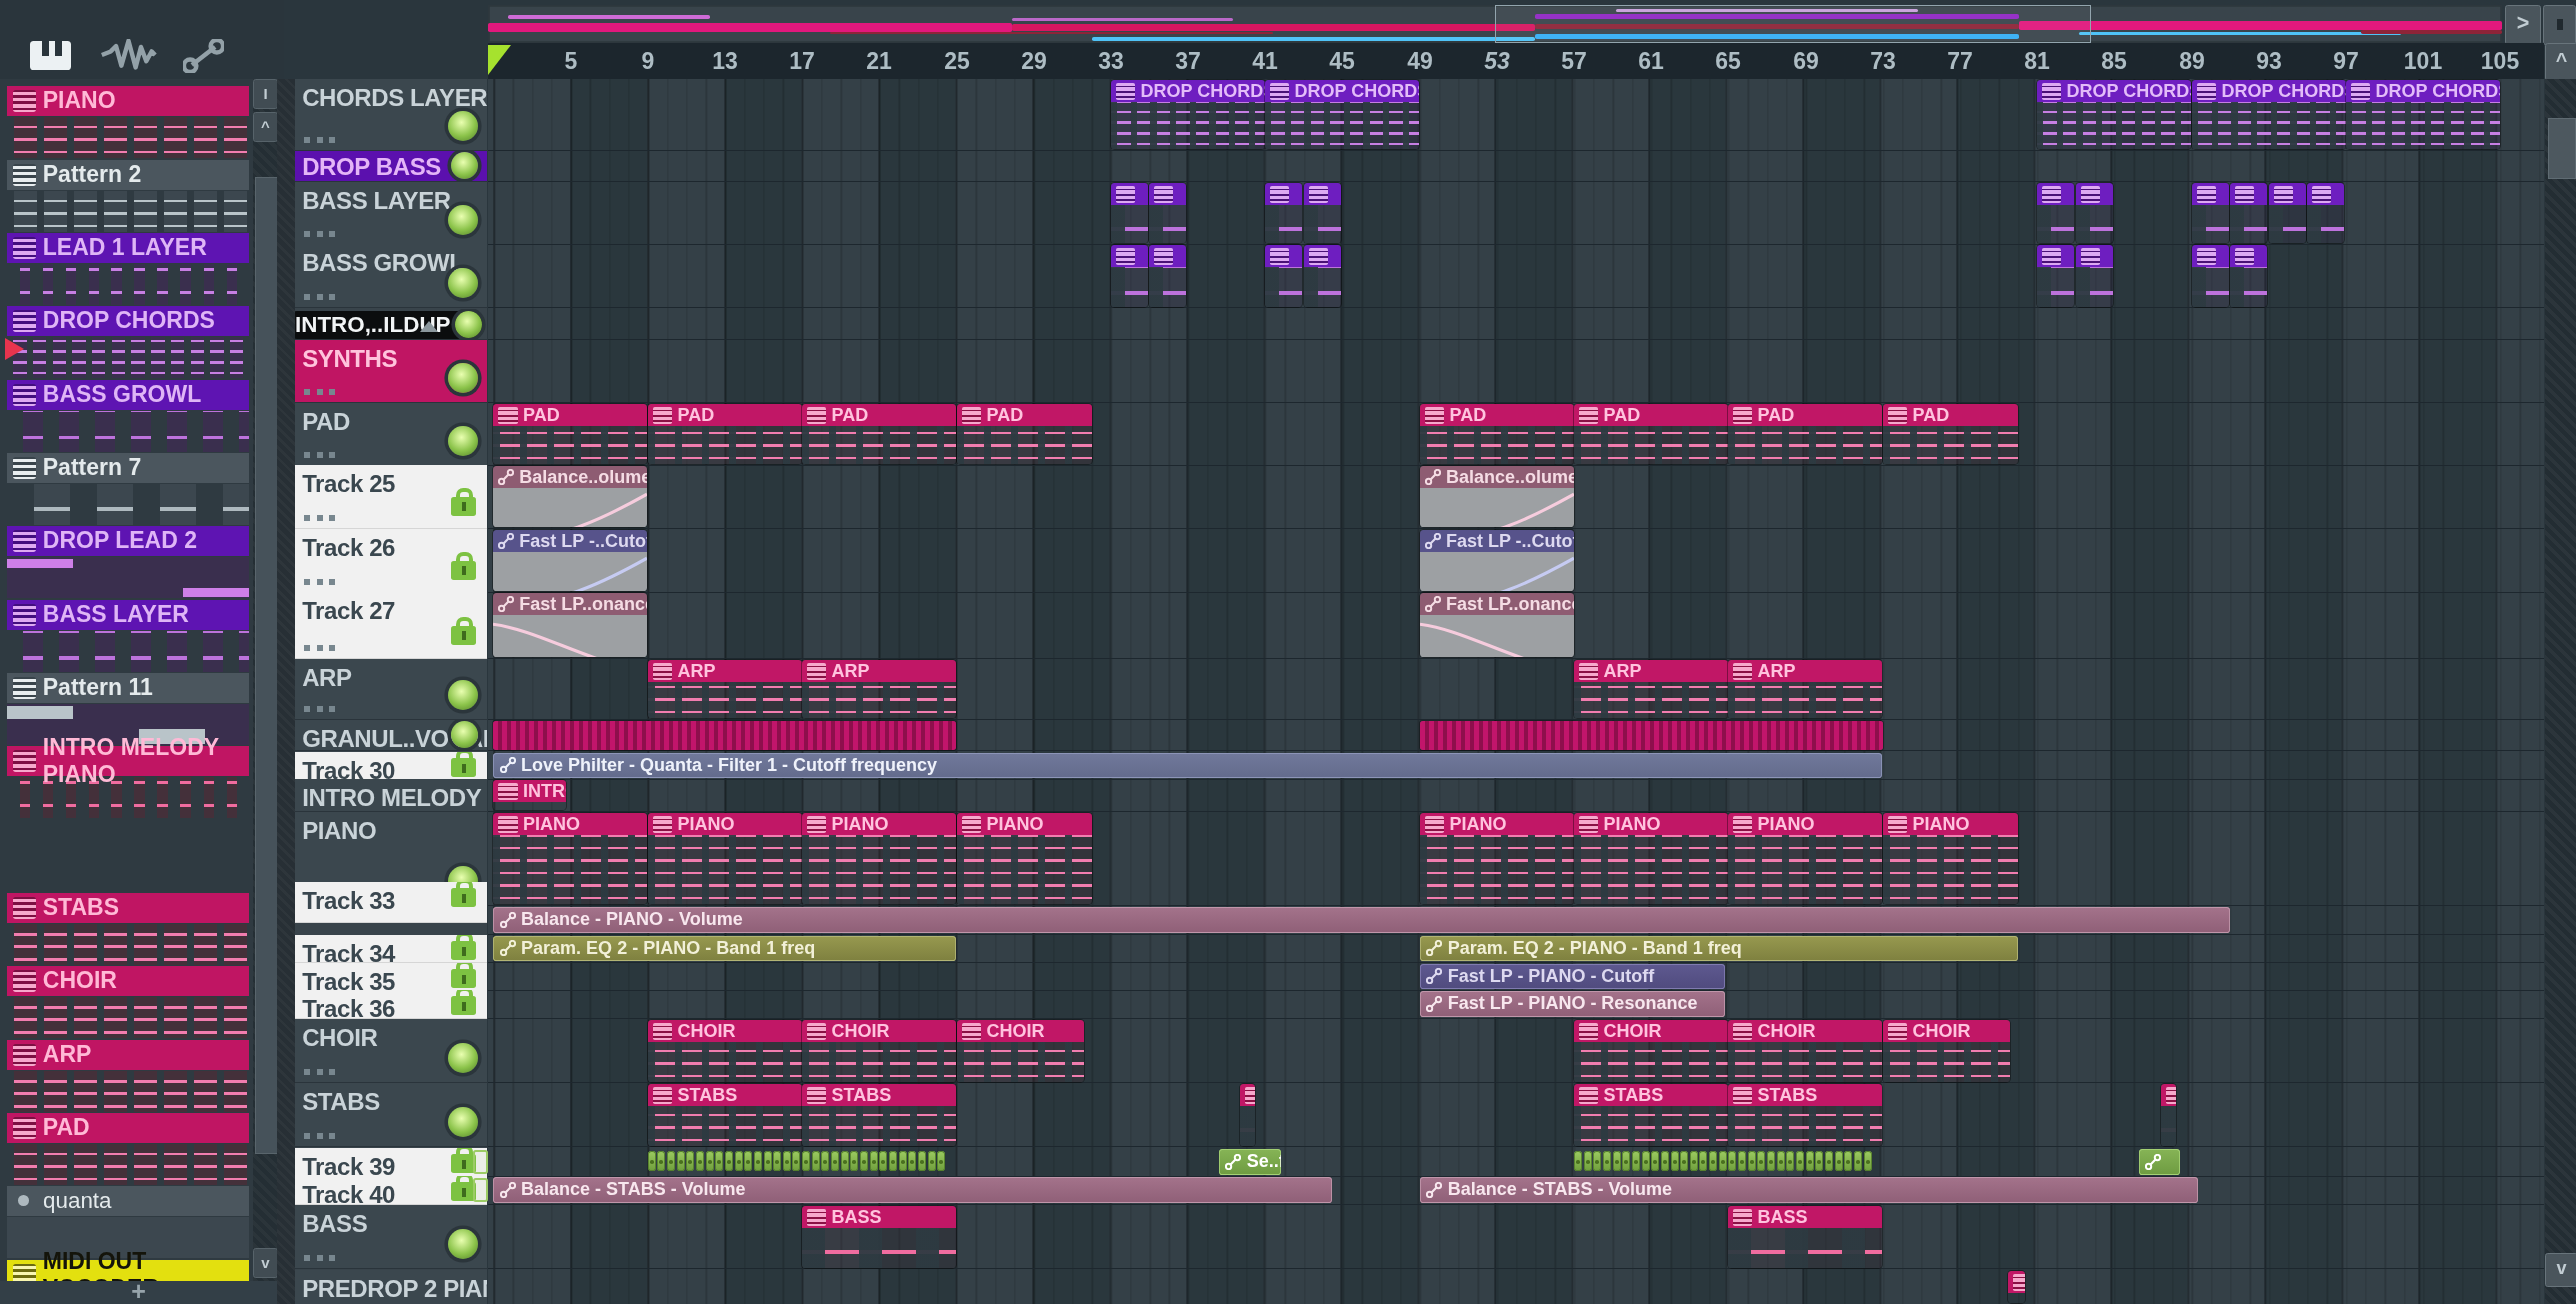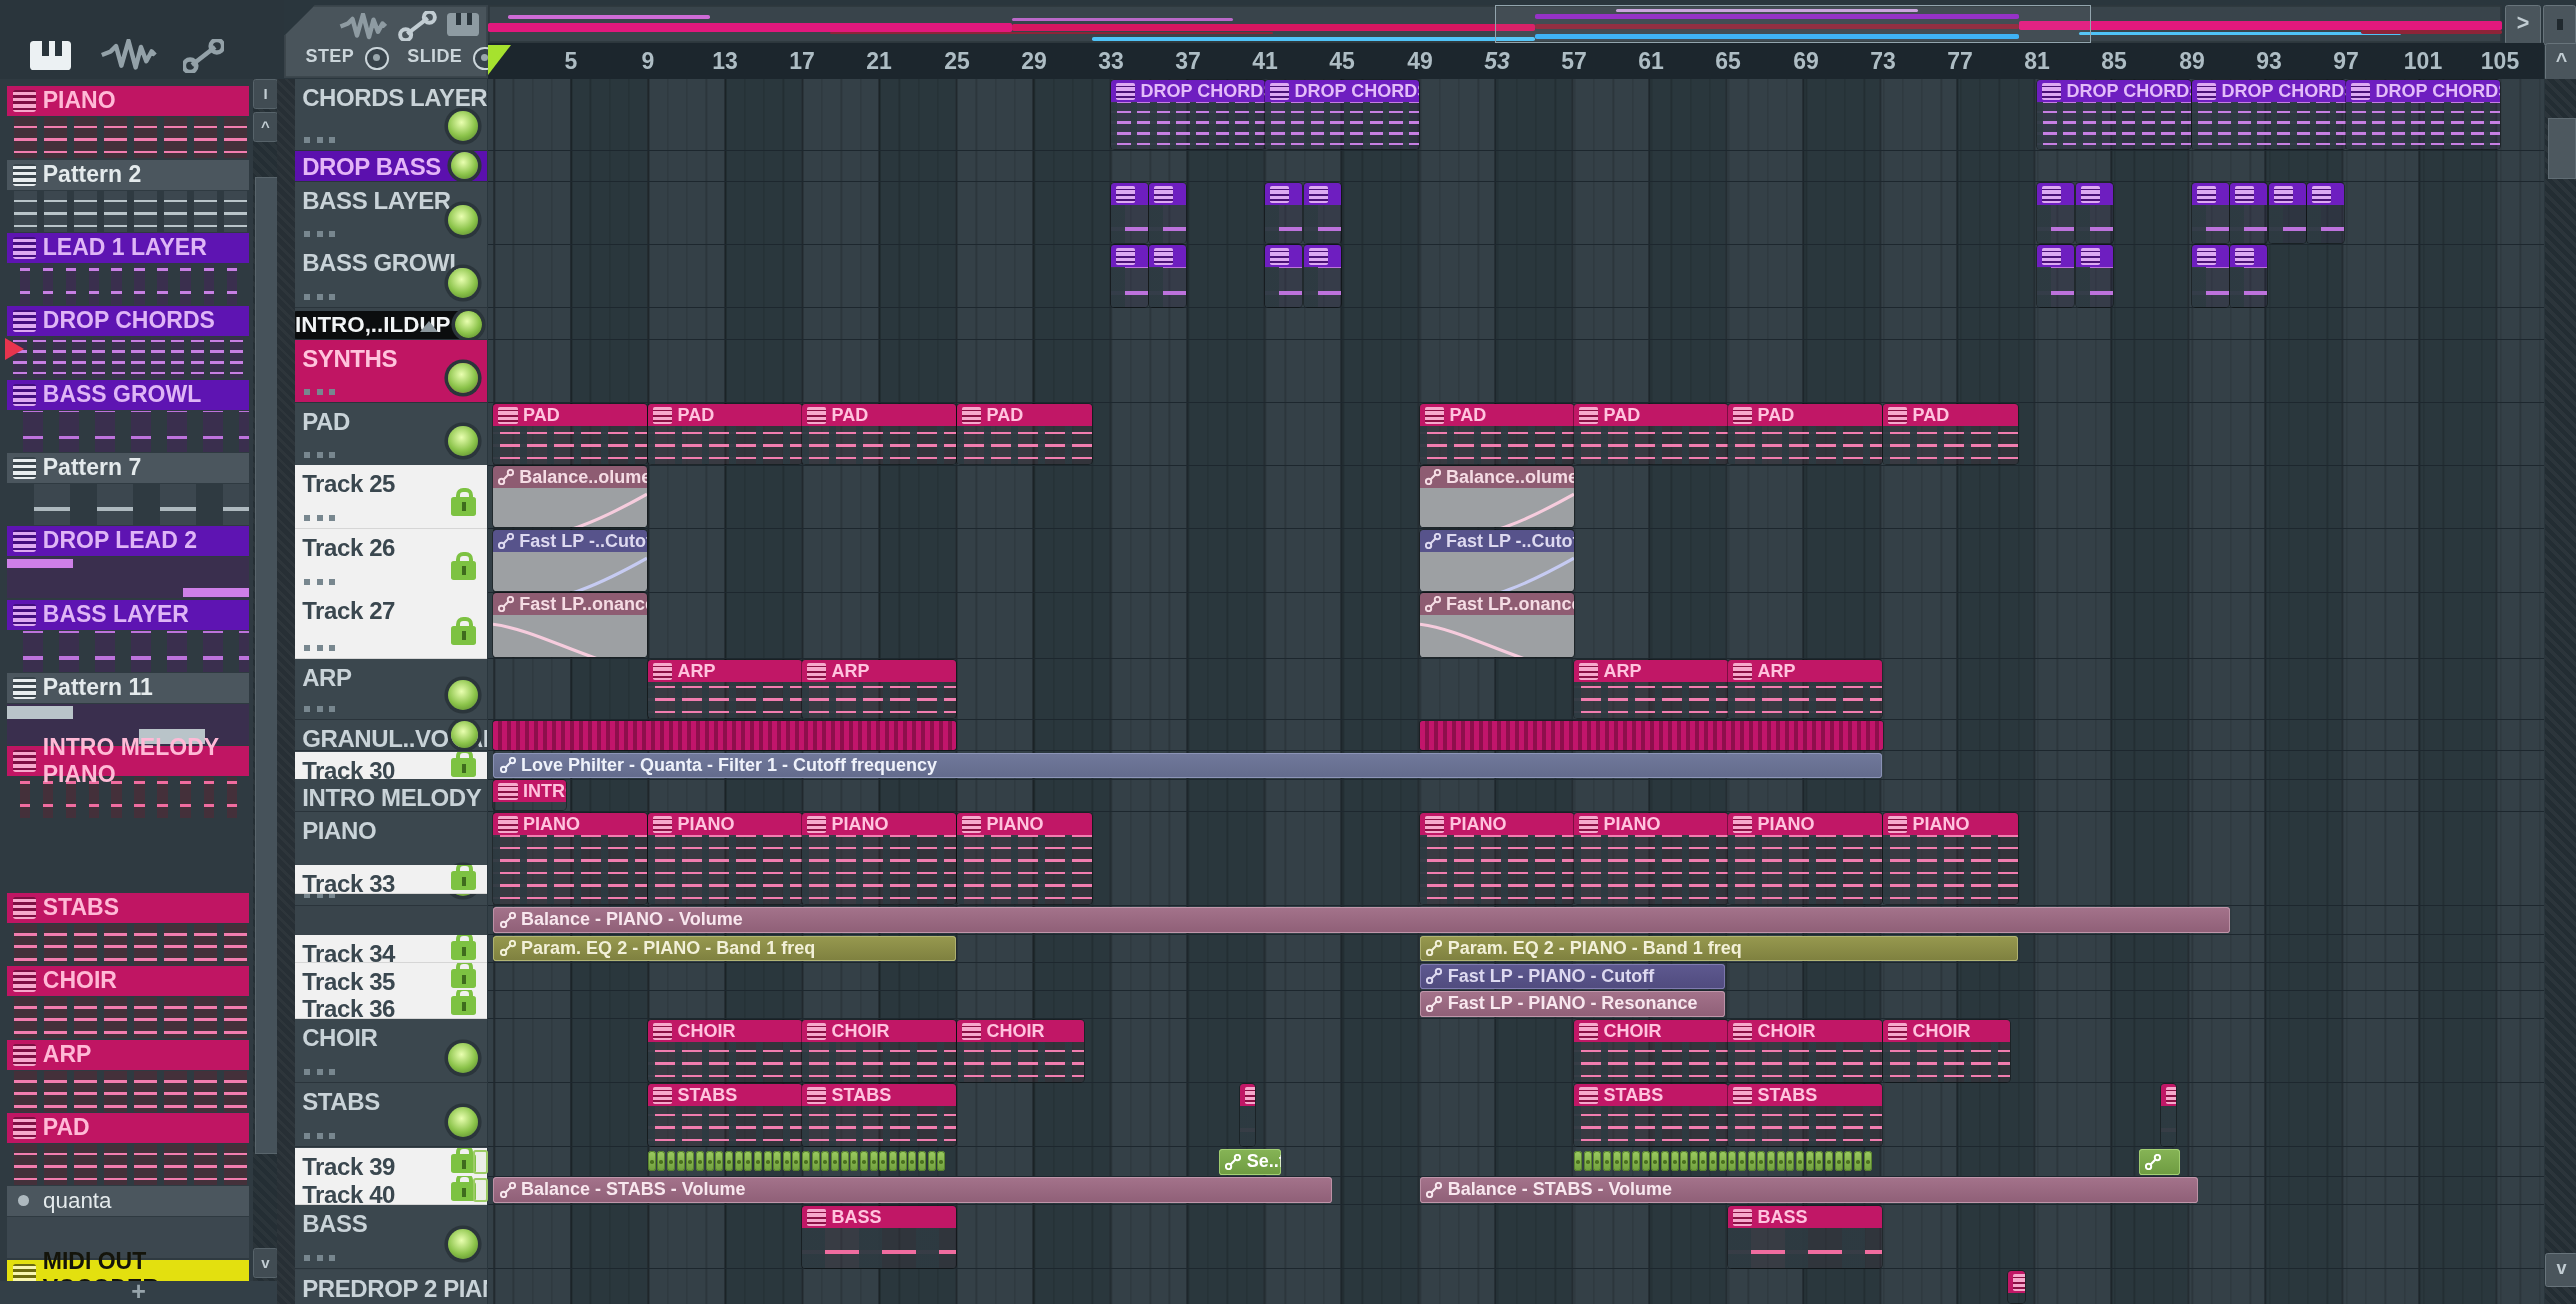--- a/index.html
+++ b/index.html
@@ -159,40 +159,20 @@
     <svg class="icon-svg" style="left:100px;top:39px;" width="57" height="32" viewBox="0 0 64 36">
       <path d="M2 18 L12 14 18 8 24 30 32 2 40 32 46 9 52 25 58 14 62 18" fill="none" stroke="#93A1A8" stroke-width="5" stroke-linejoin="round"></path>
     </svg>
     <svg class="icon-svg" style="left:183px;top:39px;" width="41" height="34" viewBox="0 0 46 38">
       <line x1="10" y1="29" x2="36" y2="9" stroke="#93A1A8" stroke-width="5"></line>
       <circle cx="8" cy="30" r="7" fill="none" stroke="#93A1A8" stroke-width="5"></circle>
       <circle cx="38" cy="8" r="7" fill="none" stroke="#93A1A8" stroke-width="5"></circle>
     </svg>
   </div>
 
-  <div class="abs" id="tool-tab">
-    <svg class="icon-svg" style="left:55px;top:7.2px;" width="48" height="27" viewBox="0 0 64 36">
-      <path d="M2 18 L12 14 18 8 24 30 32 2 40 32 46 9 52 25 58 14 62 18" fill="none" stroke="#8E9BA2" stroke-width="6" stroke-linejoin="round"></path>
-    </svg>
-    <svg class="icon-svg" style="left:114px;top:5.4px;" width="39" height="30" viewBox="0 0 46 38">
-      <line x1="10" y1="29" x2="36" y2="9" stroke="#C2CDD3" stroke-width="5"></line>
-      <circle cx="8" cy="30" r="7" fill="none" stroke="#C2CDD3" stroke-width="5"></circle>
-      <circle cx="38" cy="8" r="7" fill="none" stroke="#C2CDD3" stroke-width="5"></circle>
-    </svg>
-    <div class="pico" style="left:163px;top:7.2px;width:32px;height:23px;">
-        <i style="left:9px;height:12.5px;width:5.4px;"></i>
-        <i style="left:19.7px;height:12.5px;width:5.4px;"></i>
-      </div>
-    <div class="abs" style="left:21.5px;top:41px;white-space:nowrap;">
-      <span class="tog-label">STEP</span>
-      <span class="radio" style="margin-left:7.2px;"></span>
-      <span class="tog-label" style="margin-left:14.3px;">SLIDE</span>
-      <span class="radio" style="margin-left:7.2px;"></span>
-    </div>
-  </div>
 
   <div class="abs" id="minimap-left-btn">&lt;</div>
   <div class="abs" id="minimap-wrap">
       <div class="mm-seg" style="left: 0%; width: 26%; top: 46%; height: 24%; background: rgb(226, 24, 125);"></div>
       <div class="mm-seg" style="left: 1%; width: 10%; top: 26%; height: 10%; background: rgb(206, 107, 214);"></div>
       <div class="mm-seg" style="left: 26%; width: 26%; top: 48%; height: 20%; background: rgb(216, 22, 96);"></div>
       <div class="mm-seg" style="left: 30%; width: 22%; top: 84%; height: 10%; background: rgb(79, 195, 247);"></div>
       <div class="mm-seg" style="left: 26%; width: 11%; top: 34%; height: 7%; background: rgb(186, 104, 200);"></div>
       <div class="mm-seg" style="left: 17%; width: 22%; top: 70%; height: 6%; background: rgb(142, 36, 56);"></div>
       <div class="mm-seg" style="left: 52%; width: 24%; top: 22%; height: 14%; background: rgb(145, 39, 196);"></div>
@@ -435,21 +415,21 @@
         <div class="lock" style="top: 6.3px;"></div>
       </div>
       <div class="trk reg" style="top: 700px; height: 33px;">
         <span class="tname">INTRO MELODY P..</span>
       </div>
       <div class="trk reg" style="top: 733px; height: 94px;">
         <span class="tname">PIANO</span>
         <div class="dots"></div>
         <div class="led" style="bottom: 9px;"></div>
       </div>
-      <div class="trk white" style="top: 786px; height: 29px;">
+      <div class="trk white" style="top: 803px; height: 41px;">
         <span class="tname">Track 33</span>
         <div class="lock" style="top: 6.3px;"></div>
       </div>
       <div class="trk white" style="top: 856px; height: 28px;">
         <span class="tname">Track 34</span>
         <div class="lock" style="top: 6.3px;"></div>
       </div>
       <div class="trk white" style="top: 884px; height: 28px;">
         <span class="tname">Track 35</span>
         <div class="lock" style="top: 6.3px;"></div>

